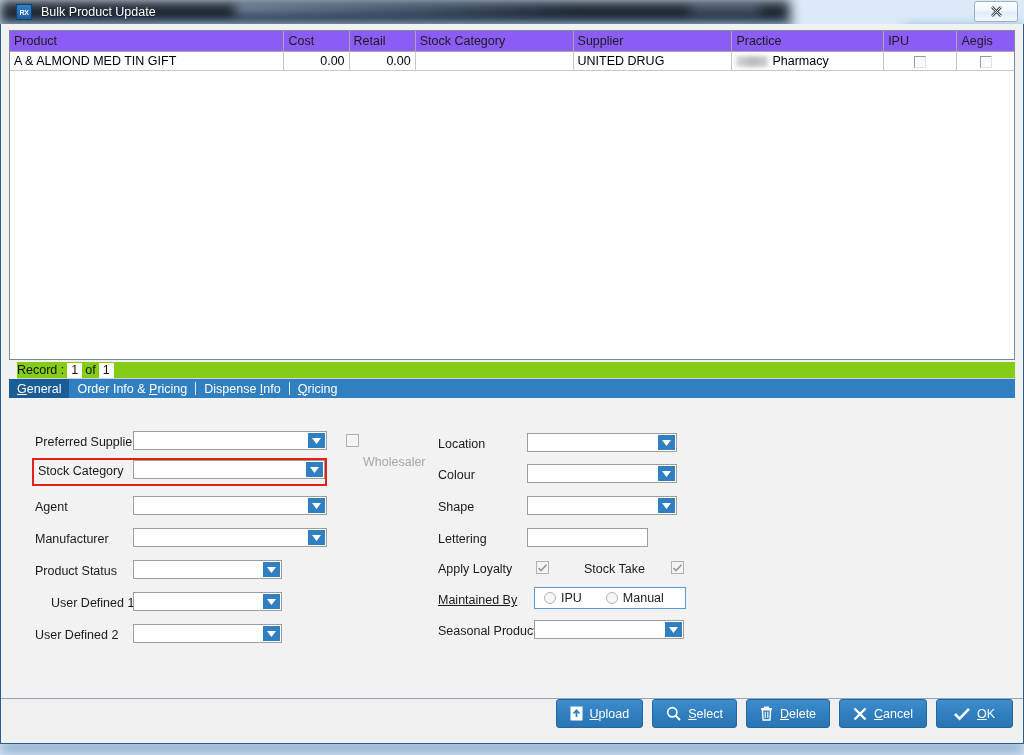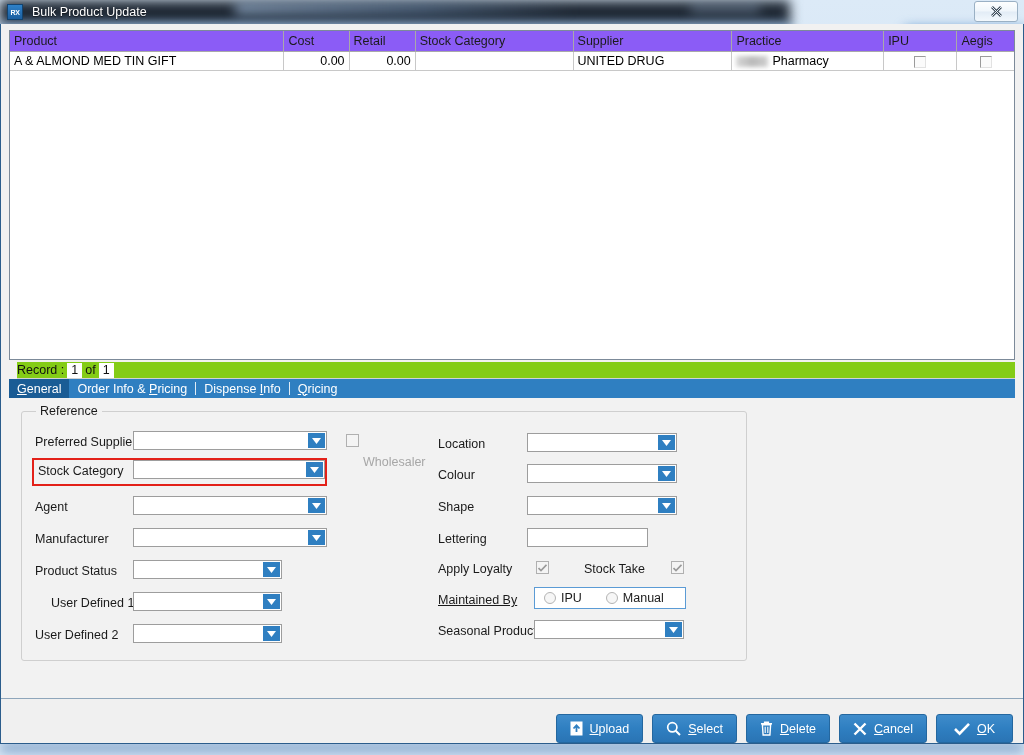--- a/index.html
+++ b/index.html
@@ -71,21 +71,21 @@
     display: flex;
     flex-direction: column;
   }
 
   
   #titlestrip {
     position: absolute;
     left: 0; top: 0;
     width: 300px; height: 24px;
     display: flex; align-items: center;
-    padding-left: 7px;
+    padding-left: 16px;
     z-index: 5;
   }
   #app-icon {
     width: 16px; height: 16px;
     background: linear-gradient(180deg,#2f81c8,#1b5fa0);
     border: 1px solid #12436f;
     color: #ffffff;
     font-size: 7px; font-weight: bold;
     display: flex; align-items: center; justify-content: center;
     letter-spacing: -.3px;
@@ -289,21 +289,21 @@
     border-radius: 50%;
     background: #f6f6f6;
     margin-right: 5px;
   }
 
   
   #footer {
     height: 45px;
     background: #f0f0f0;
     border-top: 1px solid #8fa6bb;
-    display: flex; align-items: flex-end; justify-content: flex-end;
+    display: flex; align-items: flex-start; justify-content: flex-end;
     padding-right: 10px;
     gap: 9px;
   }
   .btn {
     min-width: 77px; height: 29px;
     background: linear-gradient(180deg,#3f8ccb 0%, #2f7fc1 50%, #2a74b4 100%);
     border: 1px solid #24679f;
     border-radius: 3px;
     color: #ffffff;
     font-size: 12.5px;
@@ -406,23 +406,20 @@
       </div>
     <div class="tab-sep"></div>
     <div class="tab">
         <span class="mn">Q</span>
         <span>ricing</span>
       </div>
   </div>
 
   <div id="panel">
 
-    <div id="groupbox">
-      <div id="groupbox-legend">Reference</div>
-    </div>
 
     <div style="position:absolute;left:31px;top:491px;width:295px;height:28px;border:2px solid #e32119;top:60px;"></div>
 
     <div class="lbl" style="left:34px;top:37px;">Preferred Supplier</div>
     <div class="combo" style="left:132px;top:33px;width:194px;">
       <div class="cval"></div>
       <div class="carrow">
           <svg width="9" height="6" viewBox="0 0 9 6">
             <path d="M0 0 H9 L4.5 6 Z" fill="#ffffff"></path>
           </svg>

